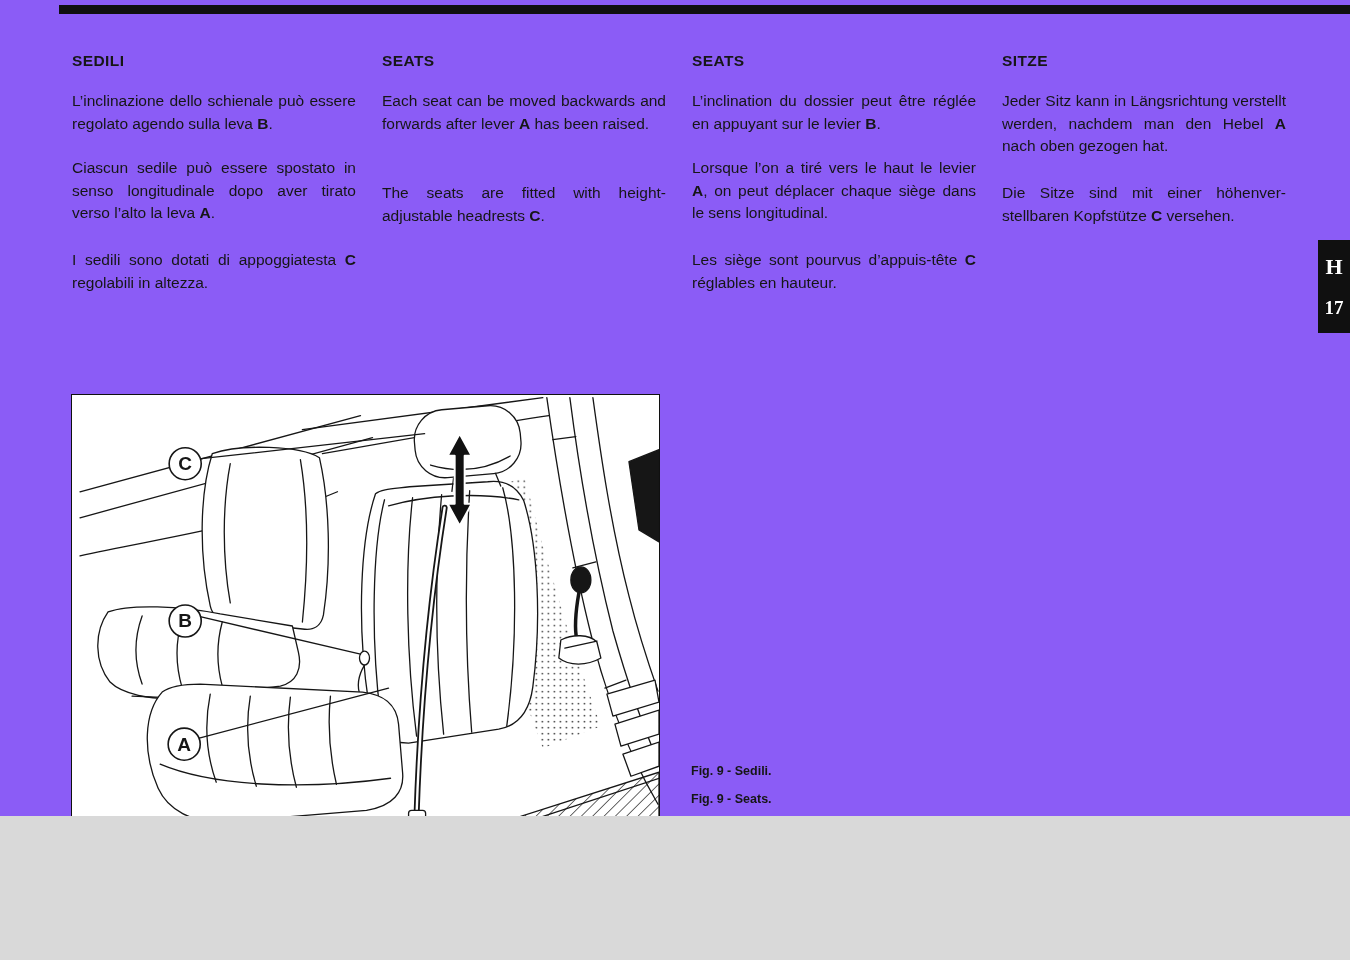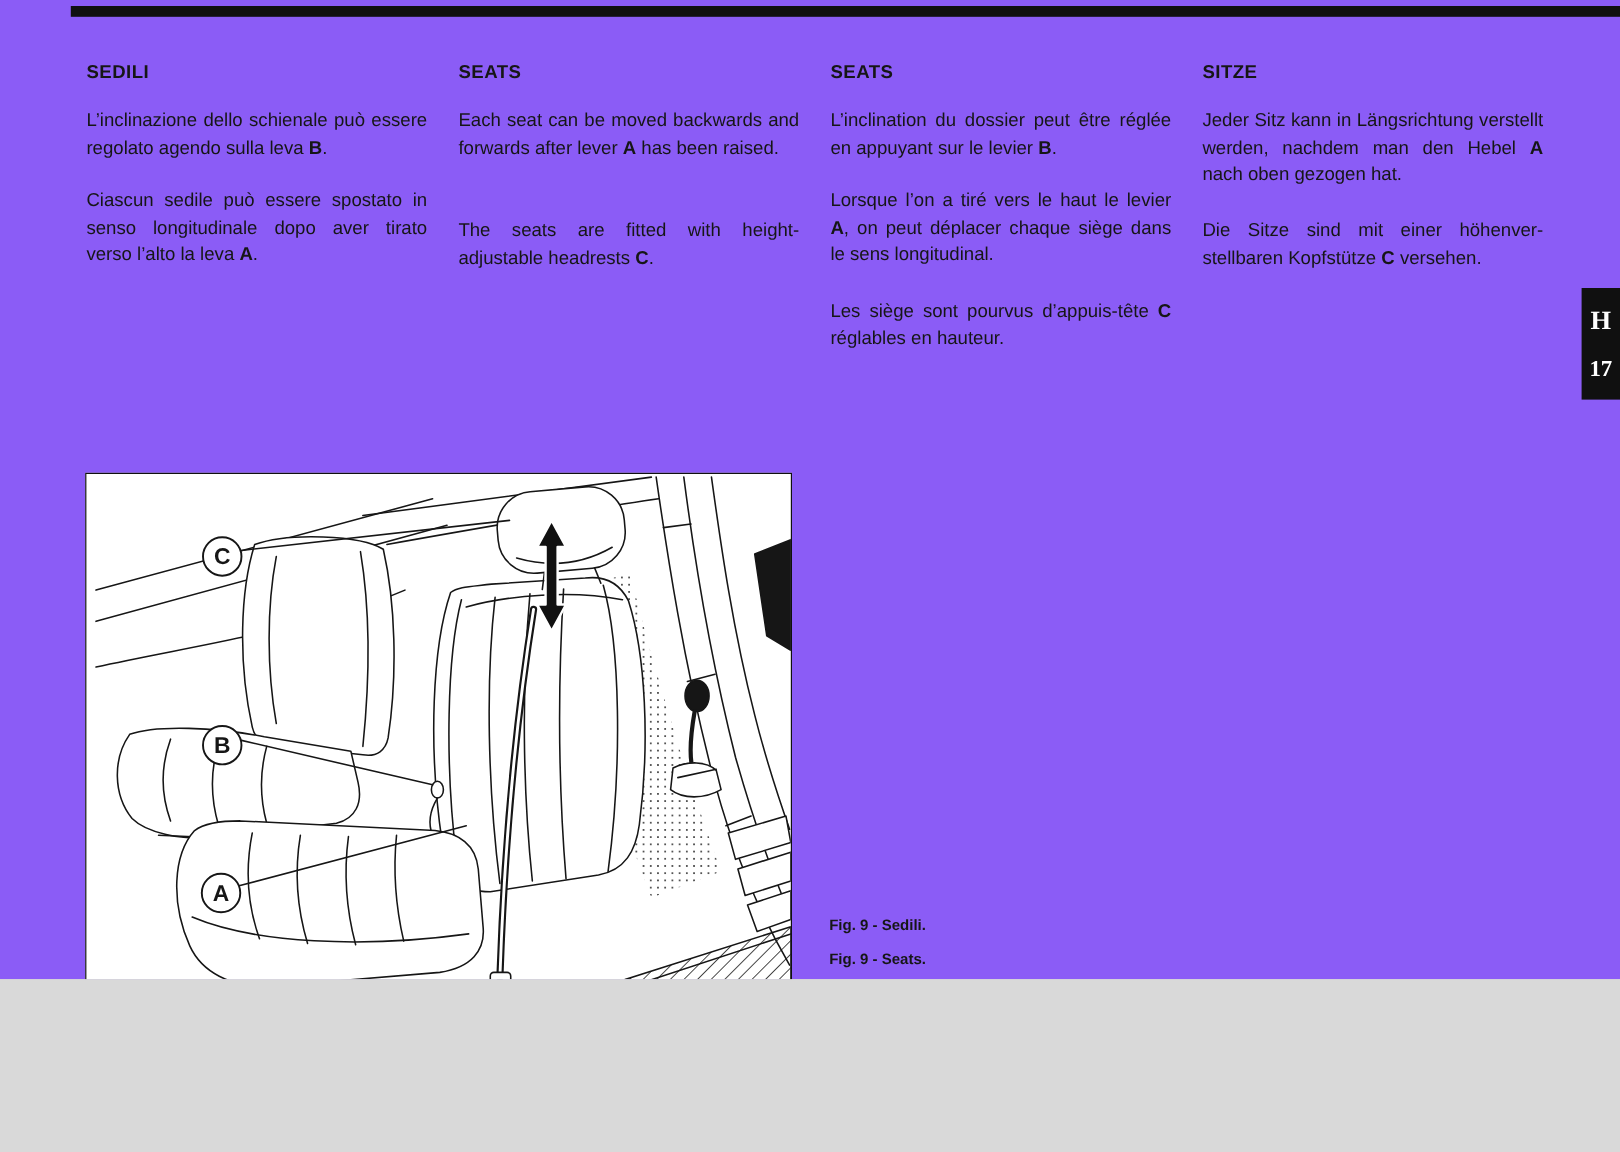--- a/index.html
+++ b/index.html
@@ -46,20 +46,21 @@
 <div class="page">
 
   <div class="top-rule"></div>
 
   <div class="columns">
   <div class="col">
     <div class="col-heading">SEDILI</div>
     <div class="col-body">
           <p class="para para-1"><span>L’inclinazione dello schienale può essere regolato agendo sulla leva </span><span class="bold">B</span><span>.</span></p>
           <p class="para para-2"><span>Ciascun sedile può essere spostato in senso longitudinale dopo aver tirato verso l’alto la leva </span><span class="bold">A</span><span>.</span></p>
+          <p class="para para-3"><span>I sedili sono dotati di appoggiatesta </span><span class="bold">C</span><span> regolabili in altezza.</span></p>
         </div>
   </div>
 
   <div class="col">
     <div class="col-heading">SEATS</div>
     <div class="col-body">
           <p class="para para-2"><span>Each seat can be moved back­wards and forwards after lever </span><span class="bold">A</span><span> has been raised.</span></p>
           <p class="para para-3"><span>The seats are fitted with height-adjustable headrests </span><span class="bold">C</span><span>.</span></p>
         </div>
   </div>

